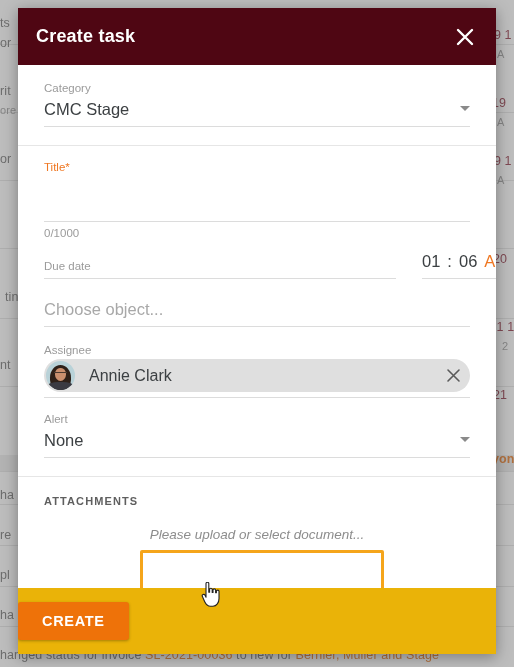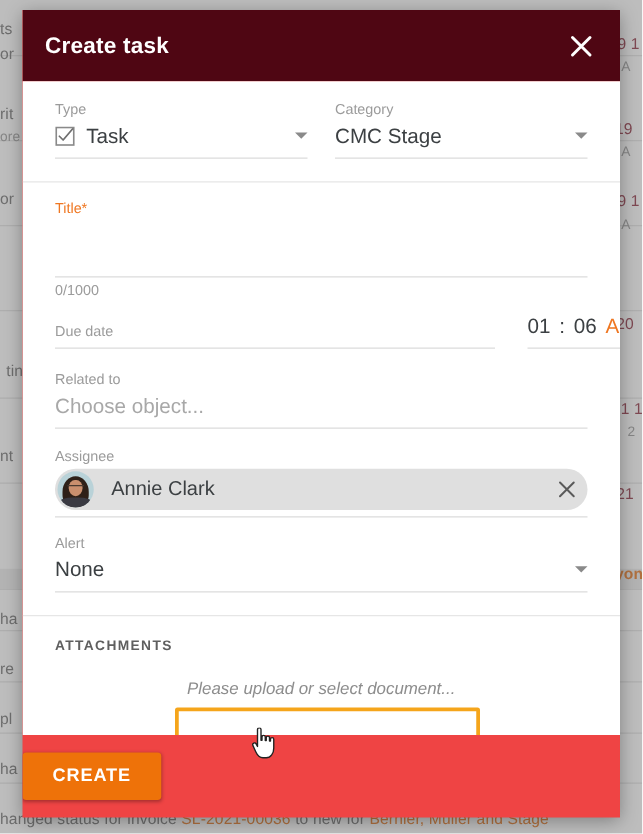--- a/index.html
+++ b/index.html
@@ -54,21 +54,21 @@
     background: rgba(108,108,108,0.45);
   }
 
   
   #modal {
     position: absolute;
     left: 18px;
     top: 8px;
     width: 478px;
     height: 646px;
-    background: #ef4444;
+    background: #eab308;
     box-shadow: 0 3px 14px rgba(0,0,0,0.35);
     display: flex;
     flex-direction: column;
     overflow: hidden;
   }
 
   .modal-header {
     height: 57px;
     background: #4f0613;
     display: flex;
@@ -381,34 +381,20 @@
         <svg width="18" height="18" viewBox="0 0 18 18">
           <path d="M2 2 L16 16 M16 2 L2 16" stroke="#ffffff" stroke-width="2.4" stroke-linecap="round" fill="none"></path>
         </svg>
       </div>
     </div>
 
     <div class="modal-body">
 
       <div class="pad">
         <div class="row-2">
-          <div class="col">
-            <div class="field-label">Type</div>
-            <div class="sel-row">
-              <span class="type-icon">
-                <svg width="16" height="16" viewBox="0 0 16 16">
-                  <rect x="1" y="1" width="14" height="14" fill="none" stroke="#8a8a8a" stroke-width="1.3"></rect>
-                  <path d="M3.5 8 L6.5 11 L14 2.2" fill="none" stroke="#6f6f6f" stroke-width="1.4" stroke-linecap="round" stroke-linejoin="round"></path>
-                </svg>
-              </span>
-              <span class="field-value val">Task</span>
-              <span class="caret"></span>
-            </div>
-            <div class="underline"></div>
-          </div>
 
           <div class="col">
             <div class="field-label">Category</div>
             <div class="sel-row">
               <span class="field-value val">CMC Stage</span>
               <span class="caret"></span>
             </div>
             <div class="underline"></div>
           </div>
         </div>
@@ -435,21 +421,20 @@
               <span>:</span>
               <span>06</span>
               <span class="ampm">AM</span>
             </div>
             <div class="underline"></div>
           </div>
         </div>
       </div>
 
       <div class="pad related-block">
-        <div class="field-label">Related to</div>
         <div class="field-value placeholder">Choose object...</div>
         <div class="underline"></div>
       </div>
 
       <div class="pad assignee-block">
         <div class="field-label">Assignee</div>
         <div class="chip">
           <span class="avatar">
             <span class="hair-back"></span>
             <span class="face"></span>

